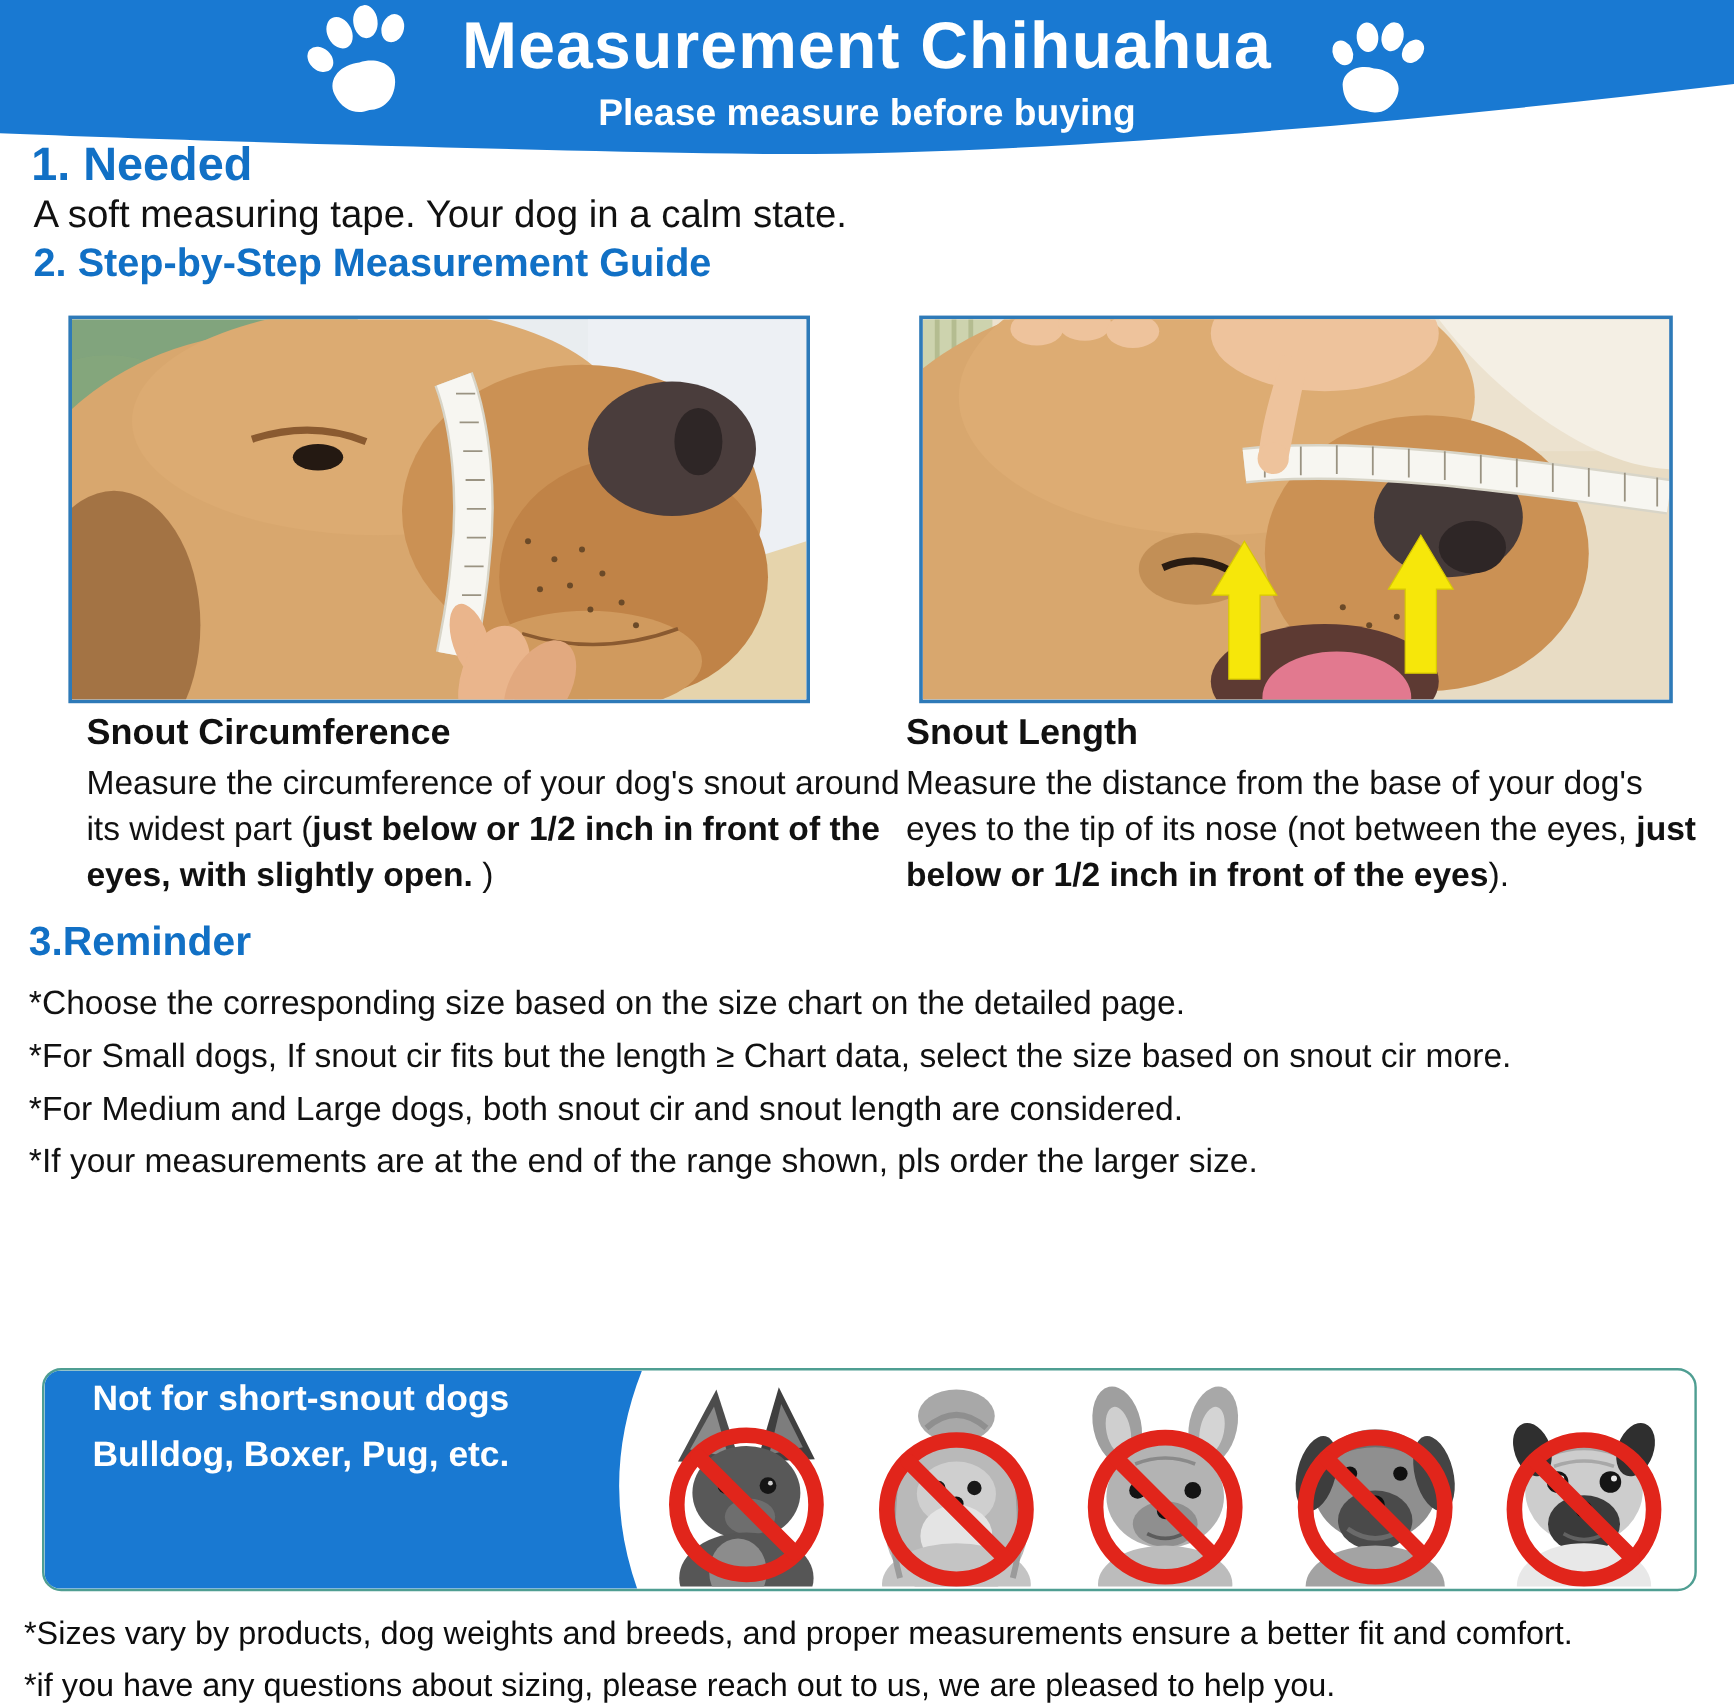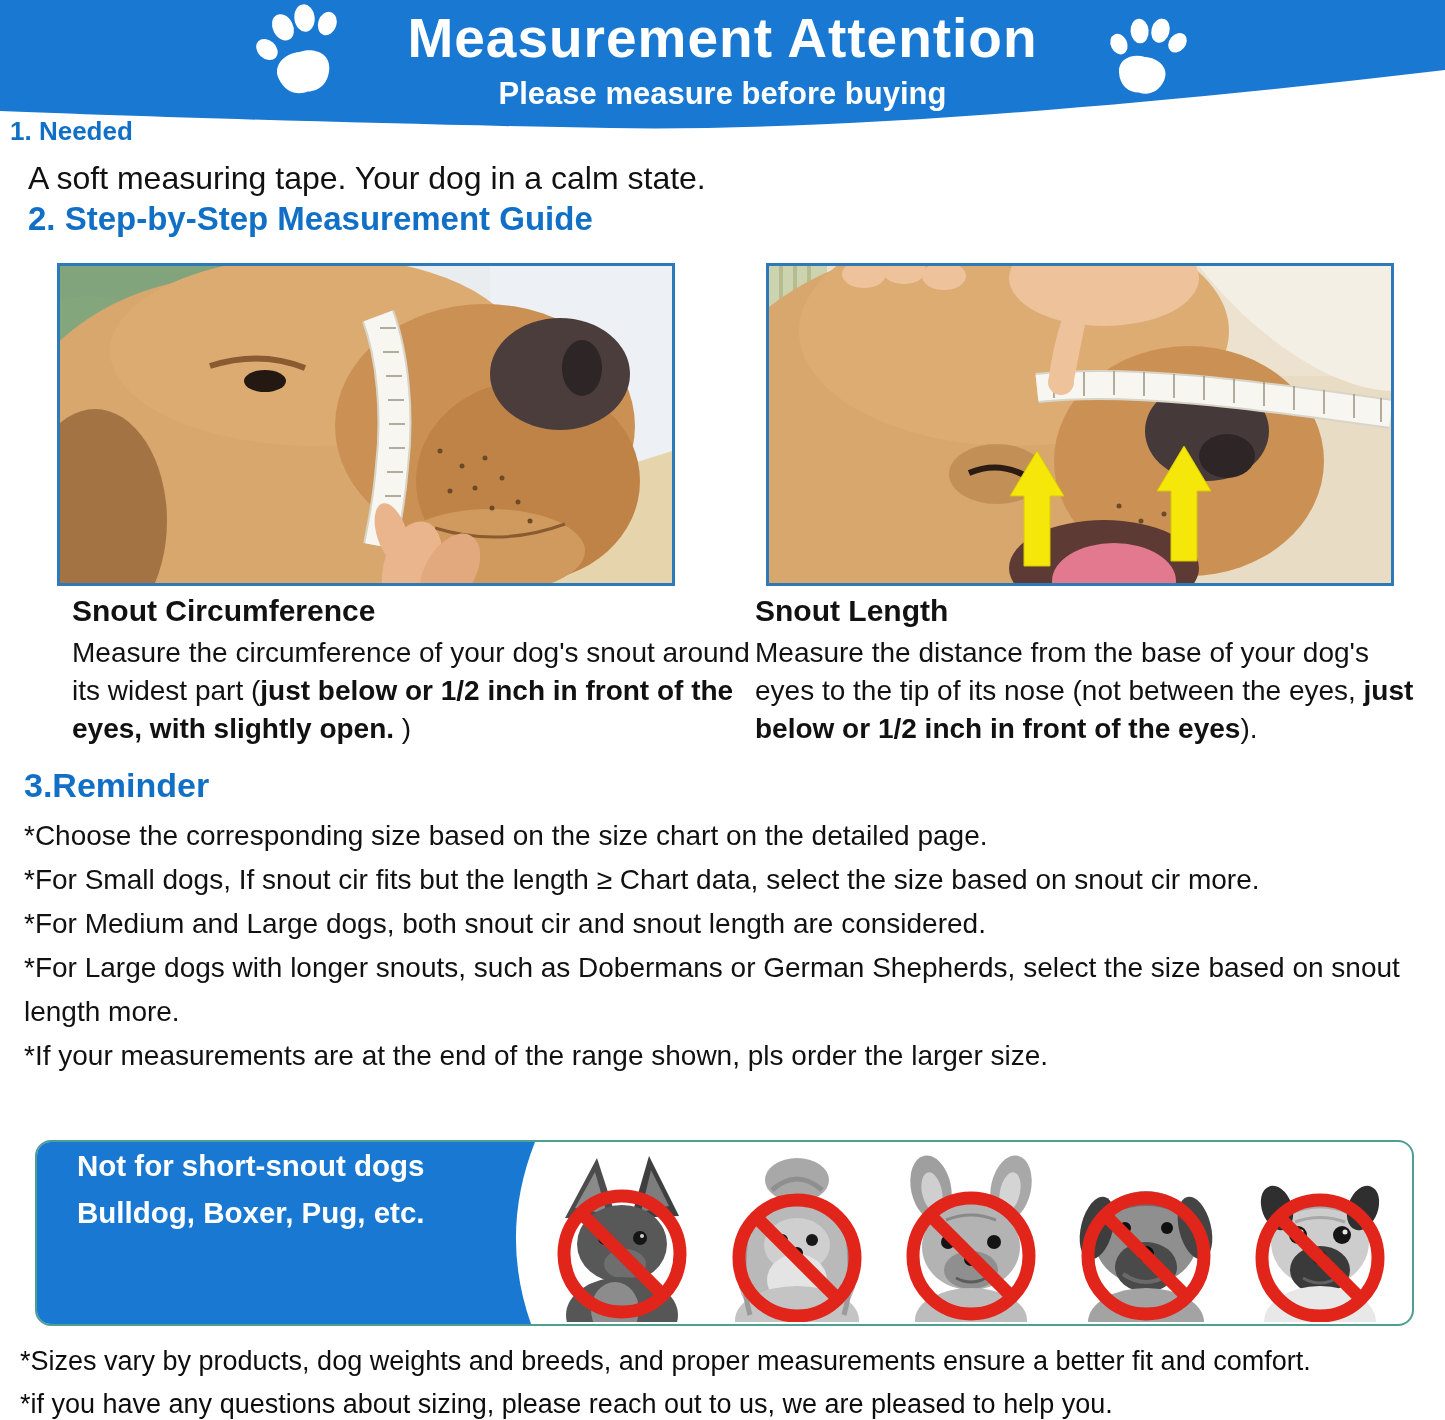--- a/index.html
+++ b/index.html
@@ -16,21 +16,21 @@
   }
   .header-subtitle{
     position:absolute;left:0;top:76px;width:1445px;text-align:center;
     font-size:31px;font-weight:bold;color:#fff;
   }
   .paw{position:absolute;width:95px;height:92px;}
   .paw-left{left:252px;top:6px;transform:rotate(-12deg);}
   .paw-right{left:1103px;top:16px;width:84px;height:82px;transform:rotate(10deg);}
   
   .h-blue{color:#1170c5;font-weight:bold;margin:0;}
-  .sec1-h{left:10px;top:116px;font-size:26px;}
+  .sec1-h{left:26px;top:116px;font-size:39px;}
   .sec1-b{left:28px;top:160px;font-size:32px;margin:0;}
   .sec2-h{left:28px;top:200px;font-size:33px;}
   
   .photo{position:absolute;top:263px;height:317px;border:3px solid #2e7ab8;overflow:hidden;background:#eef1f2;}
   .photo-left{left:57px;width:612px;}
   .photo-right{left:766px;width:622px;}
   .photo svg{display:block;}
   
   .cap-title{position:absolute;top:594px;font-size:30px;font-weight:bold;margin:0;}
   .cap-body{position:absolute;top:634px;font-size:28px;line-height:38px;margin:0;}
@@ -69,21 +69,21 @@
   </svg>
   <svg class="paw paw-left" viewBox="0 0 100 100">
     <g fill="#ffffff">
       <ellipse cx="16" cy="40" rx="10" ry="13" transform="rotate(-35 16 40)"></ellipse>
       <ellipse cx="38" cy="20" rx="11" ry="15" transform="rotate(-15 38 20)"></ellipse>
       <ellipse cx="63" cy="15" rx="11" ry="15" transform="rotate(5 63 15)"></ellipse>
       <ellipse cx="86" cy="26" rx="10" ry="13" transform="rotate(30 86 26)"></ellipse>
       <path d="M22,74 C18,58 34,48 50,50 C66,48 82,58 78,74 C74,90 62,96 50,94 C38,96 26,90 22,74 Z"></path>
     </g>
   </svg>
-  <div class="header-title">Measurement Attention</div>
+  <div class="header-title">Measurement Chihuahua</div>
   <svg class="paw paw-right" viewBox="0 0 100 100">
     <g fill="#ffffff">
       <ellipse cx="16" cy="40" rx="10" ry="13" transform="rotate(-35 16 40)"></ellipse>
       <ellipse cx="38" cy="20" rx="11" ry="15" transform="rotate(-15 38 20)"></ellipse>
       <ellipse cx="63" cy="15" rx="11" ry="15" transform="rotate(5 63 15)"></ellipse>
       <ellipse cx="86" cy="26" rx="10" ry="13" transform="rotate(30 86 26)"></ellipse>
       <path d="M22,74 C18,58 34,48 50,50 C66,48 82,58 78,74 C74,90 62,96 50,94 C38,96 26,90 22,74 Z"></path>
     </g>
   </svg>
   <div class="header-subtitle">Please measure before buying</div>
@@ -218,21 +218,20 @@
 <p class="cap-body cap-left-x left"><span>Measure the circumference of your dog's snout around its widest part (</span><b>just below or 1/2 inch in front of the eyes, with slightly open.</b><span> )</span></p>
 
 <h3 class="cap-title cap-right-x">Snout Length</h3>
 <p class="cap-body cap-right-x right"><span>Measure the distance from the base of your dog's eyes to the tip of its nose (not between the eyes, </span><b>just below or 1/2 inch in front of the eyes</b><span>).</span></p>
 
 <h2 class="abs h-blue sec3-h">3.Reminder</h2>
 <div class="reminder">
   <p>*Choose the corresponding size based on the size chart on the detailed page.</p>
   <p>*For Small dogs, If snout cir fits but the length ≥ Chart data, select the size based on snout cir more.</p>
   <p>*For Medium and Large dogs, both snout cir and snout length are considered.</p>
-  <p>*For Large dogs with longer snouts, such as Dobermans or German Shepherds, select the size based on snout length more.</p>
   <p>*If your measurements are at the end of the range shown, pls order the larger size.</p>
 </div>
 
 <div class="warnbox">
   <svg class="warnbox-blue" viewBox="0 0 520 182" preserveAspectRatio="none">
     <path d="M0,0 H498 Q462,91 494,182 H0 Z" fill="#1979d2"></path>
   </svg>
   <div class="warn-lines">
     <div>Not for short-snout dogs</div>
     <div>Bulldog, Boxer, Pug, etc.</div>

